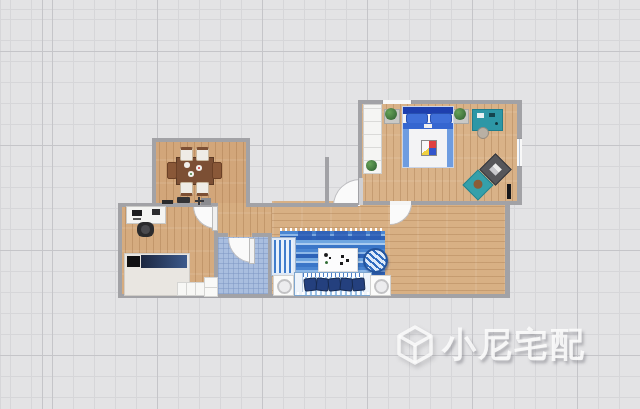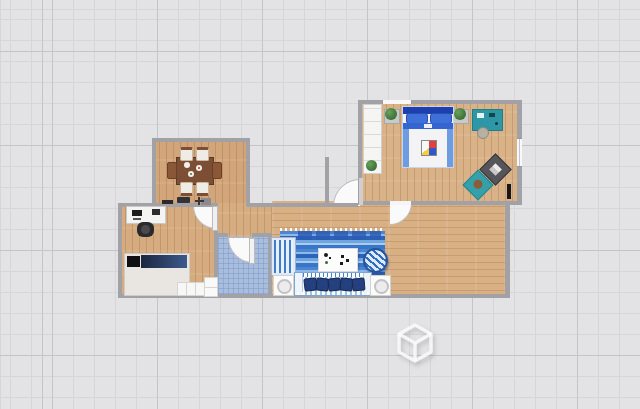--- a/index.html
+++ b/index.html
@@ -190,15 +190,16 @@
   <div class="abs f" style="left:507px;top:184px;width:4px;height:15px;background:#17171a;"></div>
 
   <div id="watermark" class="abs" style="left:396px;top:322px;">
     <svg width="38" height="42" viewBox="0 0 38 42" style="filter:drop-shadow(2px 3px 2px rgba(130,130,136,.45));">
       <g fill="none" stroke="rgba(252,252,252,.85)" stroke-width="3.5" stroke-linejoin="round">
         <polygon points="19,3 35,12 35,30 19,39 3,30 3,12"></polygon>
         <polyline points="3,12 19,21 35,12"></polyline>
         <line x1="19" y1="21" x2="19" y2="39"></line>
       </g>
     </svg>
+    <span>小尼宅配</span>
   </div>
 
 </div>
 
 </body></html>

